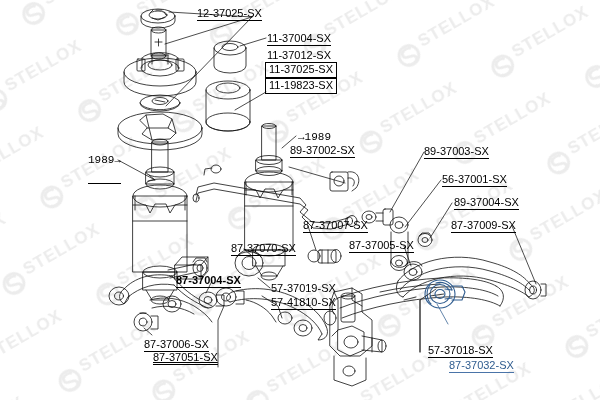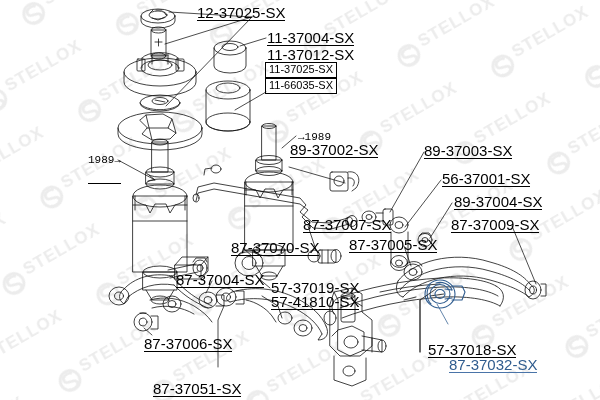--- a/index.html
+++ b/index.html
@@ -17,21 +17,21 @@
   }
   #art-layer{
     position:absolute;left:0;top:0;width:600px;height:400px;z-index:2;
   }
   #label-layer{
     position:absolute;left:0;top:0;width:600px;height:400px;z-index:3;
   }
   .lbl{
     position:absolute;
     font-family:"Liberation Sans",sans-serif;
-    font-size:15px;
+    font-size:11px;
     line-height:12px;
     color:#000;
     white-space:nowrap;
     letter-spacing:0px;
   }
   .lbl.ul{ border-bottom:1px solid #000; padding-bottom:1px; }
   .lbl.hl{ color:#2f5c8f; }
   .lbl.hl.ul{ border-bottom:1px solid #4a74a8; }
   .boxlbl{
     position:absolute;
@@ -365,46 +365,46 @@
     <div class="era" style="left:298px;top:131px;">→1989</div>
 
     <div class="lbl ul" style="left:197px;top:7px;">12-37025-SX</div>
 
     <div class="lbl ul" style="left:267px;top:32px;">11-37004-SX</div>
 
     <div class="lbl" style="left:267px;top:49px;text-align:right;">11-37012-SX</div>
 
     <div class="boxlbl" style="left:265px;top:62px;">11-37025-SX</div>
 
-    <div class="boxlbl" style="left:265px;top:78px;">11-66035-SX</div>
+    <div class="boxlbl" style="left:265px;top:78px;">11-19823-SX</div>
 
     <div class="lbl ul" style="left:290px;top:144px;">89-37002-SX</div>
 
     <div class="lbl ul" style="left:424px;top:145px;">89-37003-SX</div>
 
     <div class="lbl ul" style="left:442px;top:173px;">56-37001-SX</div>
 
     <div class="lbl ul" style="left:454px;top:196px;">89-37004-SX</div>
 
     <div class="lbl ul" style="left:451px;top:219px;">87-37009-SX</div>
 
     <div class="lbl ul" style="left:303px;top:219px;">87-37007-SX</div>
 
     <div class="lbl ul" style="left:349px;top:239px;">87-37005-SX</div>
 
     <div class="lbl ul" style="left:183px;top:242px;margin-left:48px;">87-37070-SX</div>
 
-    <div class="lbl ul" style="left:176px;top:274px;">87-37004-SX</div>
+    <div class="lbl ul" style="left:176px;top:274px;font-weight:bold;">87-37004-SX</div>
 
     <div class="lbl" style="left:271px;top:282px;">57-37019-SX</div>
 
     <div class="lbl ul" style="left:271px;top:296px;">57-41810-SX</div>
 
     <div class="lbl ul" style="left:144px;top:338px;">87-37006-SX</div>
 
-    <div class="lbl ul" style="left:153px;top:383px;">87-37051-SX</div>
+    <div class="lbl ul" style="left:153px;top:351px;text-decoration:underline;">87-37051-SX</div>
 
     <div class="lbl hl ul" style="left:449px;top:319px;margin-top:40px;">87-37032-SX</div>
 
     <div class="lbl ul" style="left:428px;top:344px;">57-37018-SX</div>
 
   </div>
 </div>
 
 </body></html>

